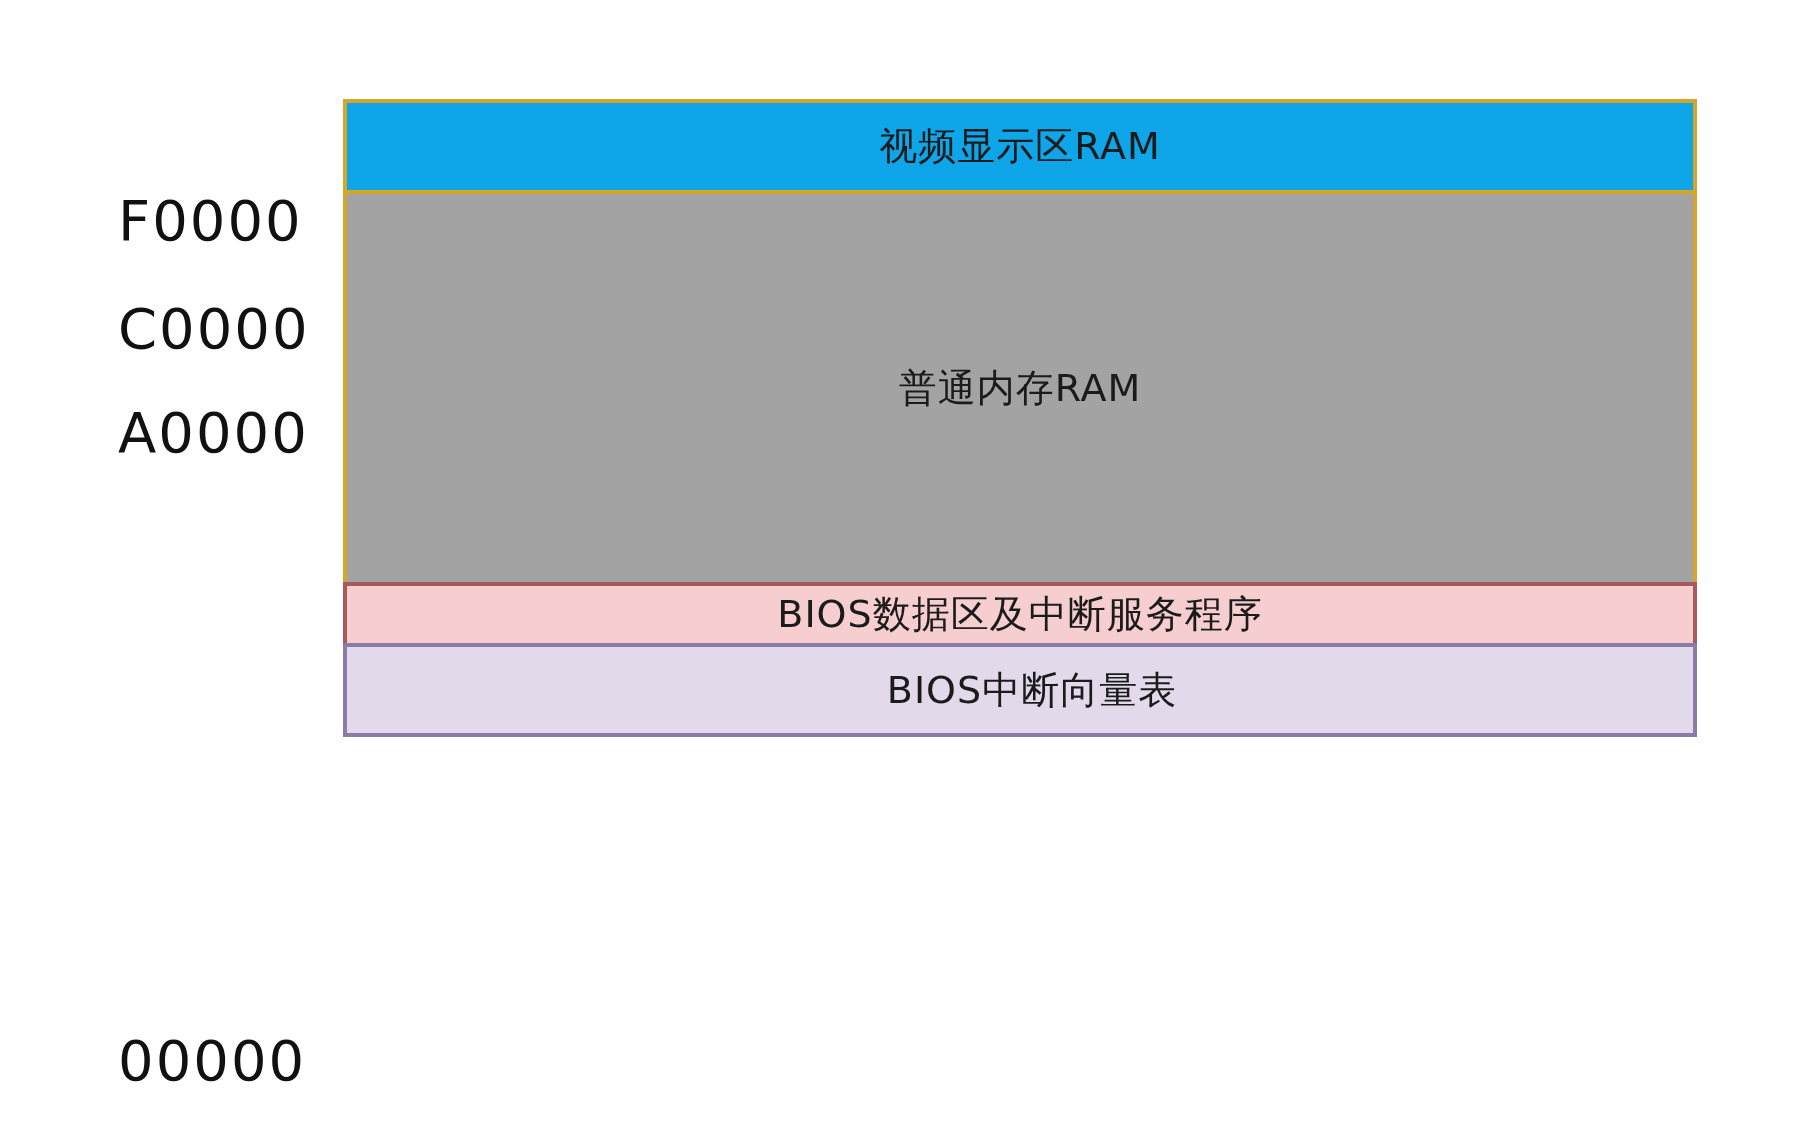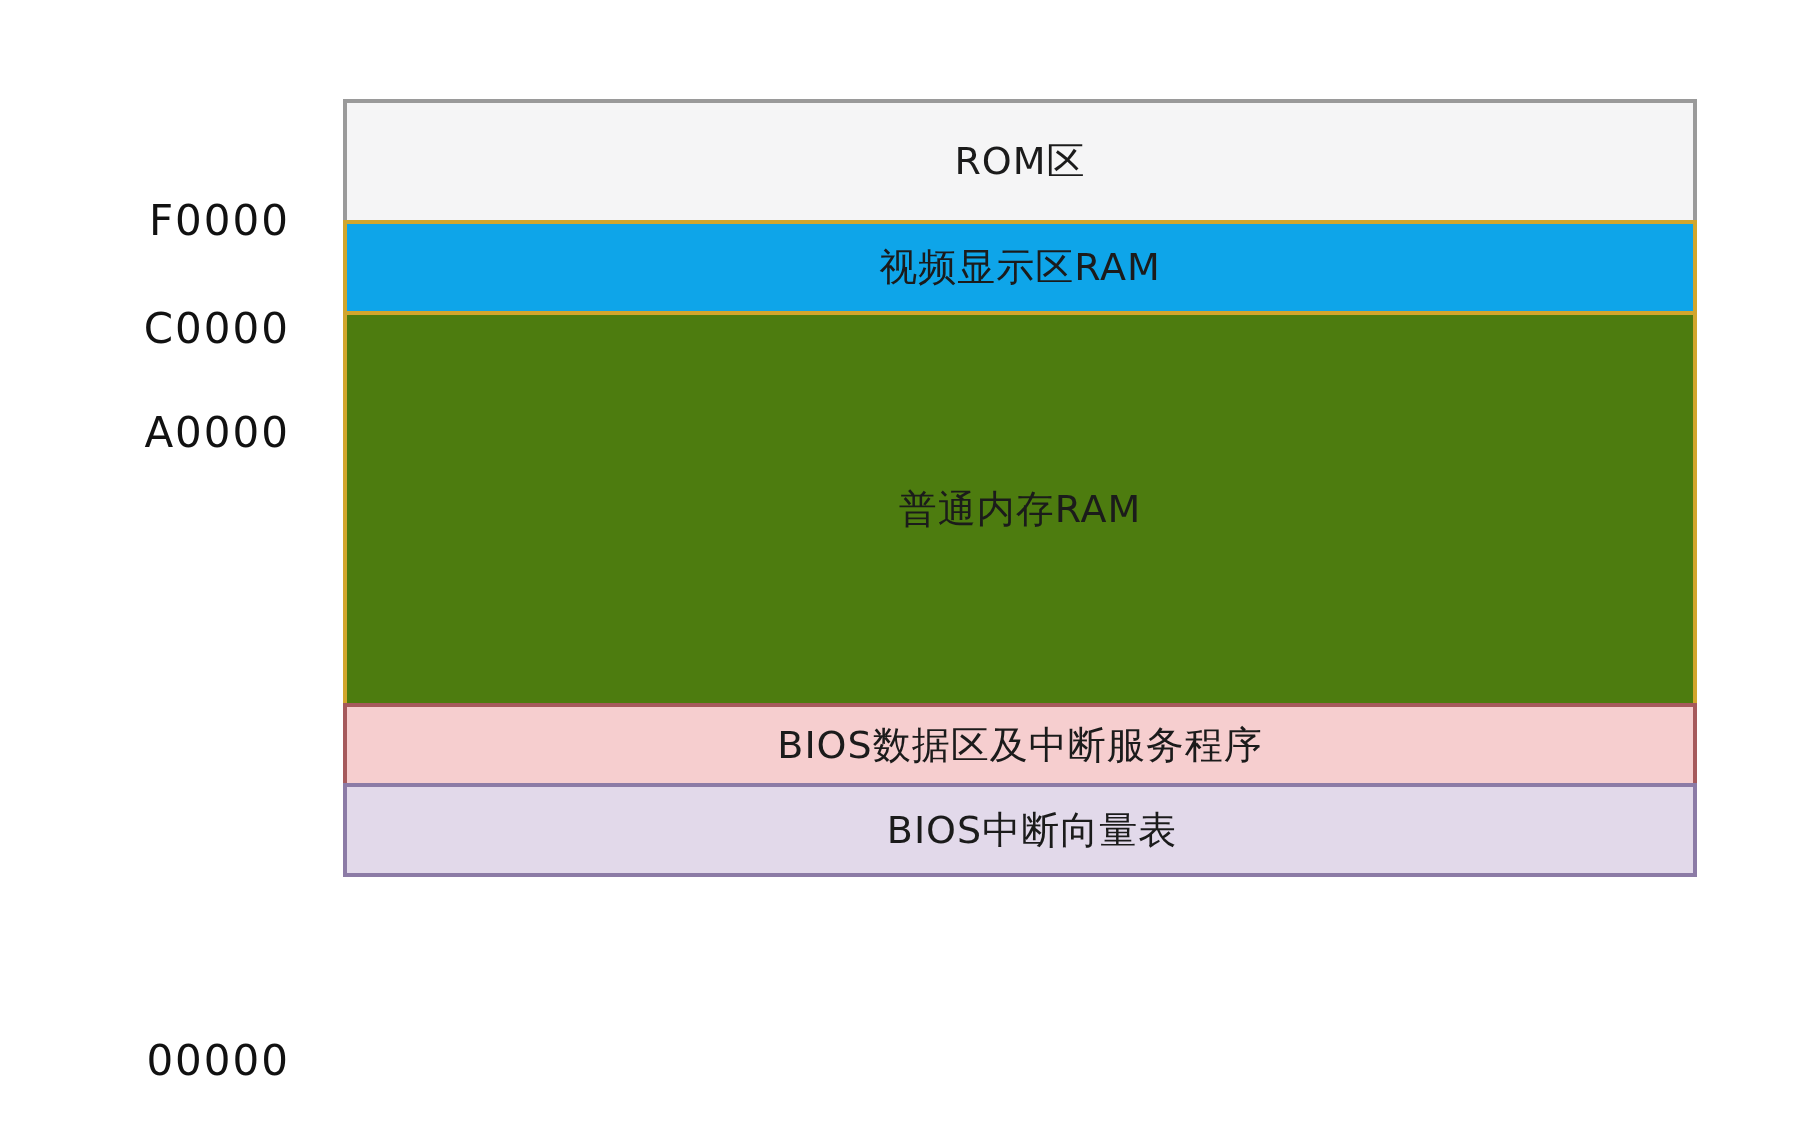--- a/index.html
+++ b/index.html
@@ -35,40 +35,37 @@
     color: #1b1b1b;
     letter-spacing: 1px;
     white-space: nowrap;
   }
   .addr {
     position: absolute;
     left: 118px;
     width: 172px;
     text-align: right;
     transform: translateY(-50%);
-    font-size: 42px;
+    font-size: 56px;
     color: #111111;
     letter-spacing: 2px;
     white-space: nowrap;
   }
 </style>
 </head>
 <body>
 
 <div id="memory-stack">
-    <div class="region" style="height: 125px; background: rgb(245, 245, 246); border-color: rgb(154, 154, 154);">
-      <span class="region-label">ROM区</span>
-    </div>
     <div class="region" style="height: 95px; background: #0ea5e9; border-color: rgb(210, 166, 44);">
       <span class="region-label">视频显示区RAM</span>
     </div>
-    <div class="region" style="height: 396px; background: #4d7c0f; border-color: rgb(210, 166, 44);">
+    <div class="region" style="height: 396px; background: #a3a3a3; border-color: rgb(210, 166, 44);">
       <span class="region-label">普通内存RAM</span>
     </div>
-    <div class="region" style="height: 84px; background: rgb(246, 206, 207); border-color: rgb(166, 90, 92);">
+    <div class="region" style="height: 65px; background: rgb(246, 206, 207); border-color: rgb(166, 90, 92);">
       <span class="region-label">BIOS数据区及中断服务程序</span>
     </div>
     <div class="region" style="height: 94px; background: rgb(226, 217, 234); border-color: rgb(140, 123, 166); padding-left: 24px;">
       <span class="region-label">BIOS中断向量表</span>
     </div>
   </div>
 <div id="address-labels">
     <div class="addr" style="top: 220px;">F0000</div>
     <div class="addr" style="top: 328px;">C0000</div>
     <div class="addr" style="top: 432px;">A0000</div>

